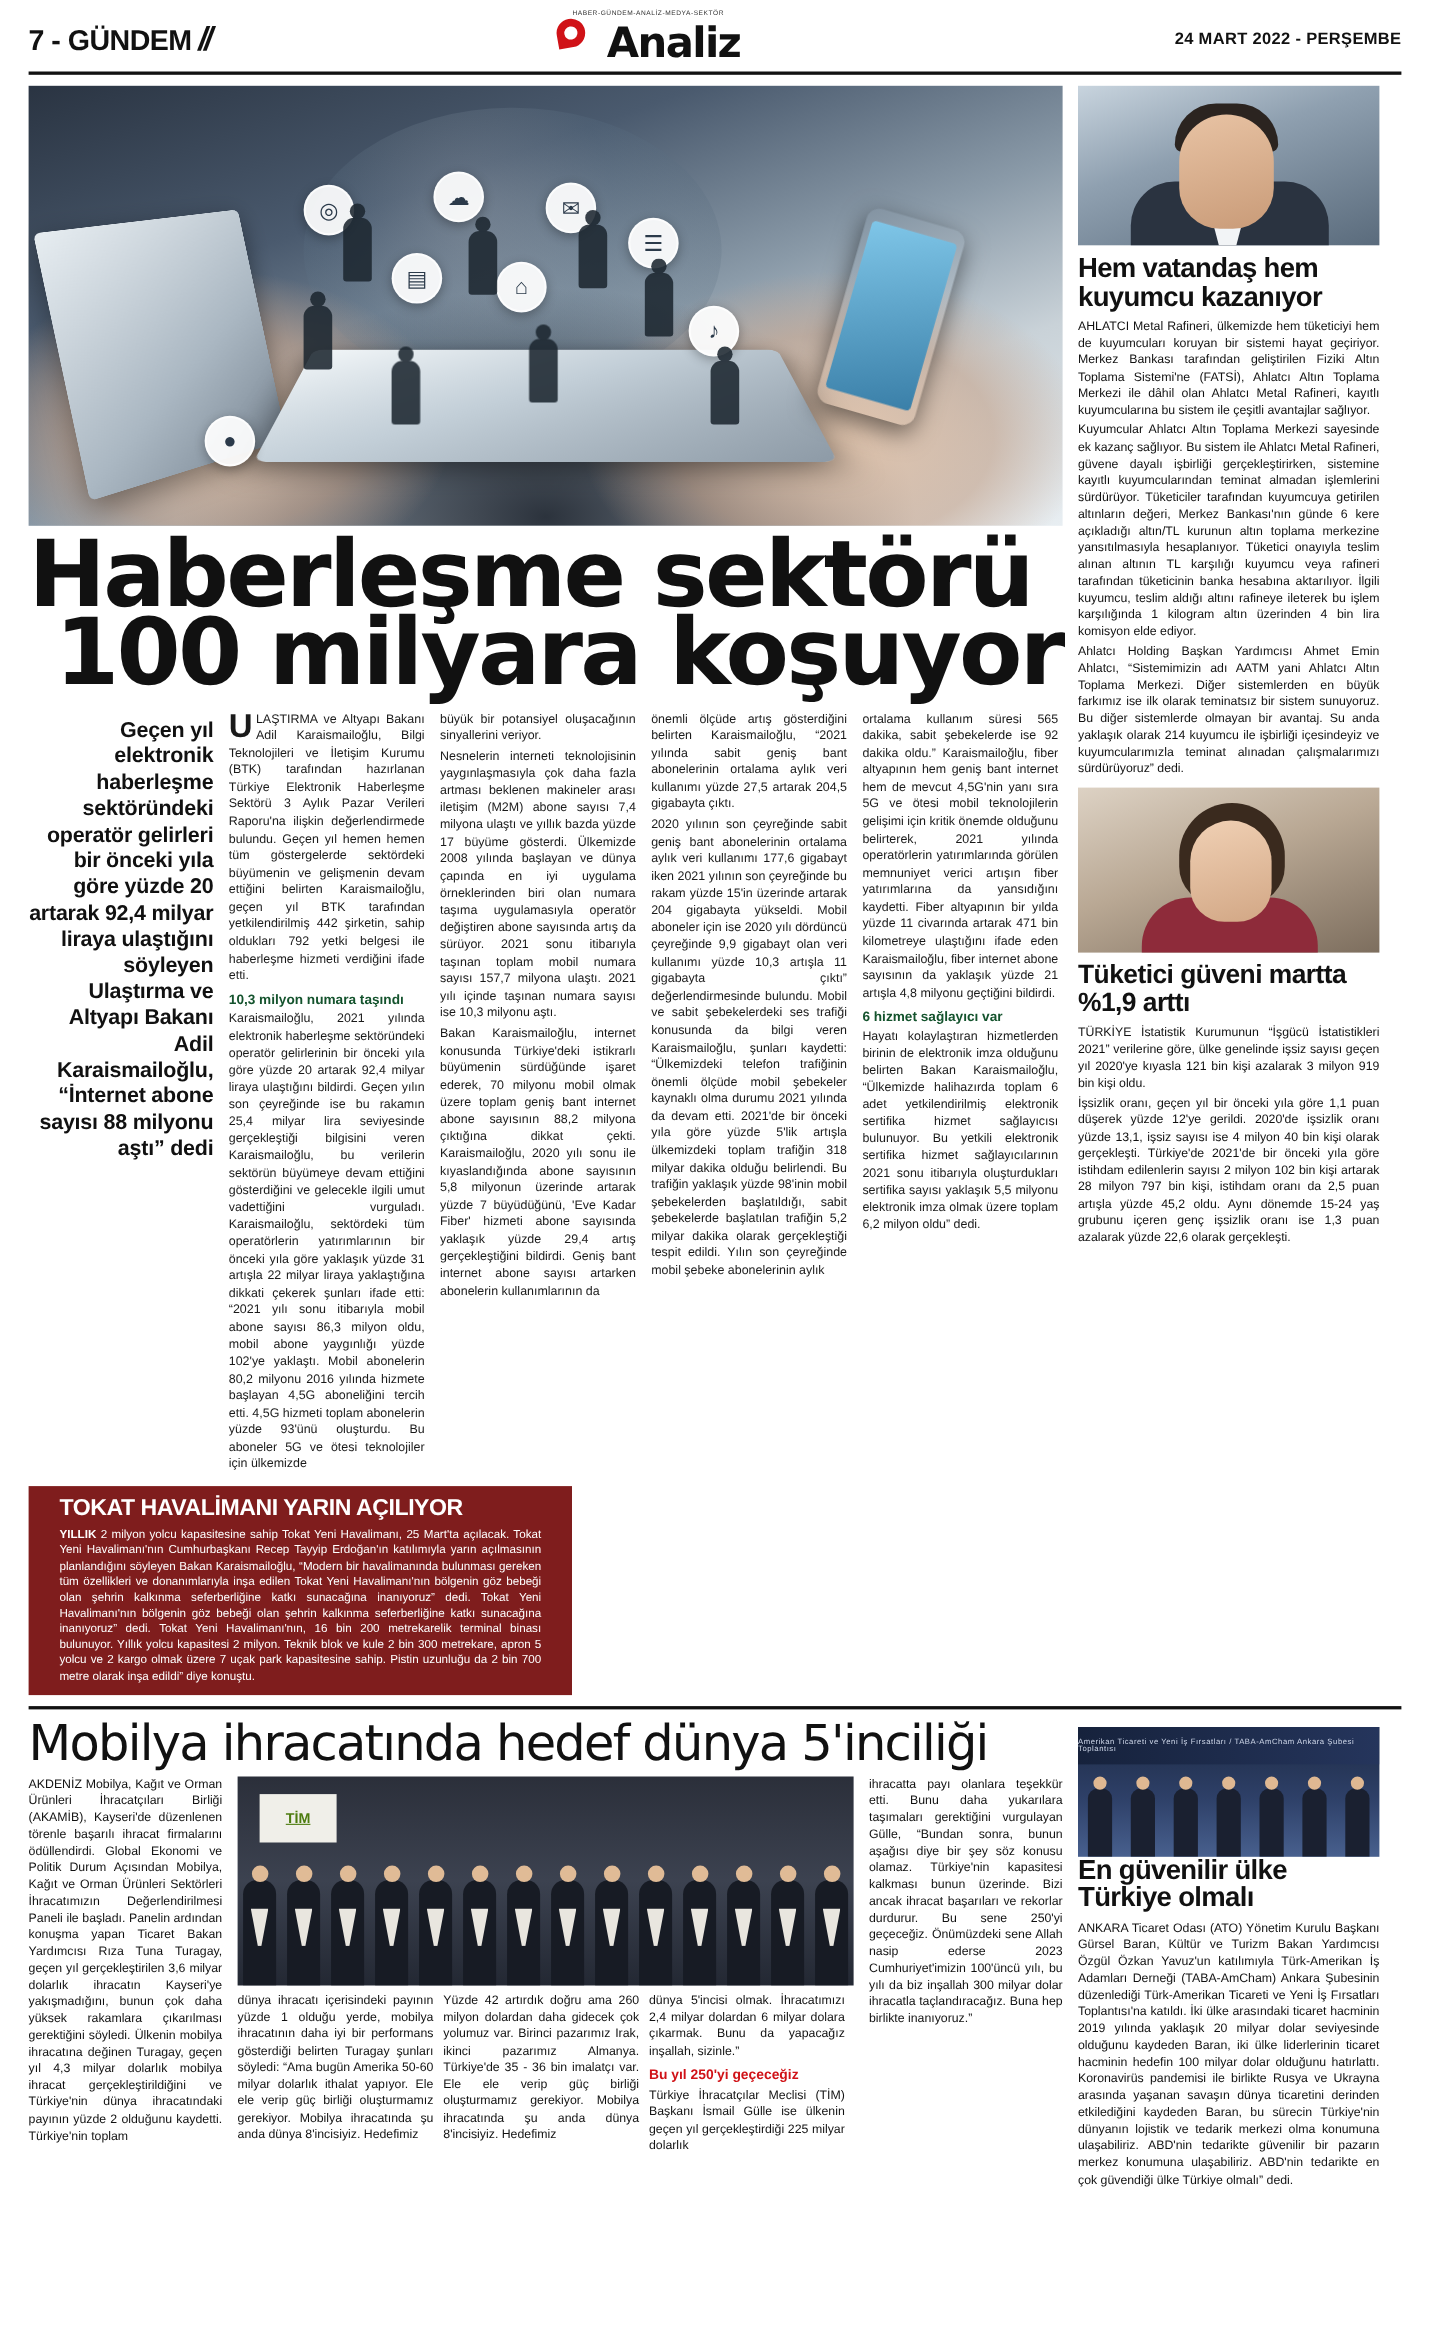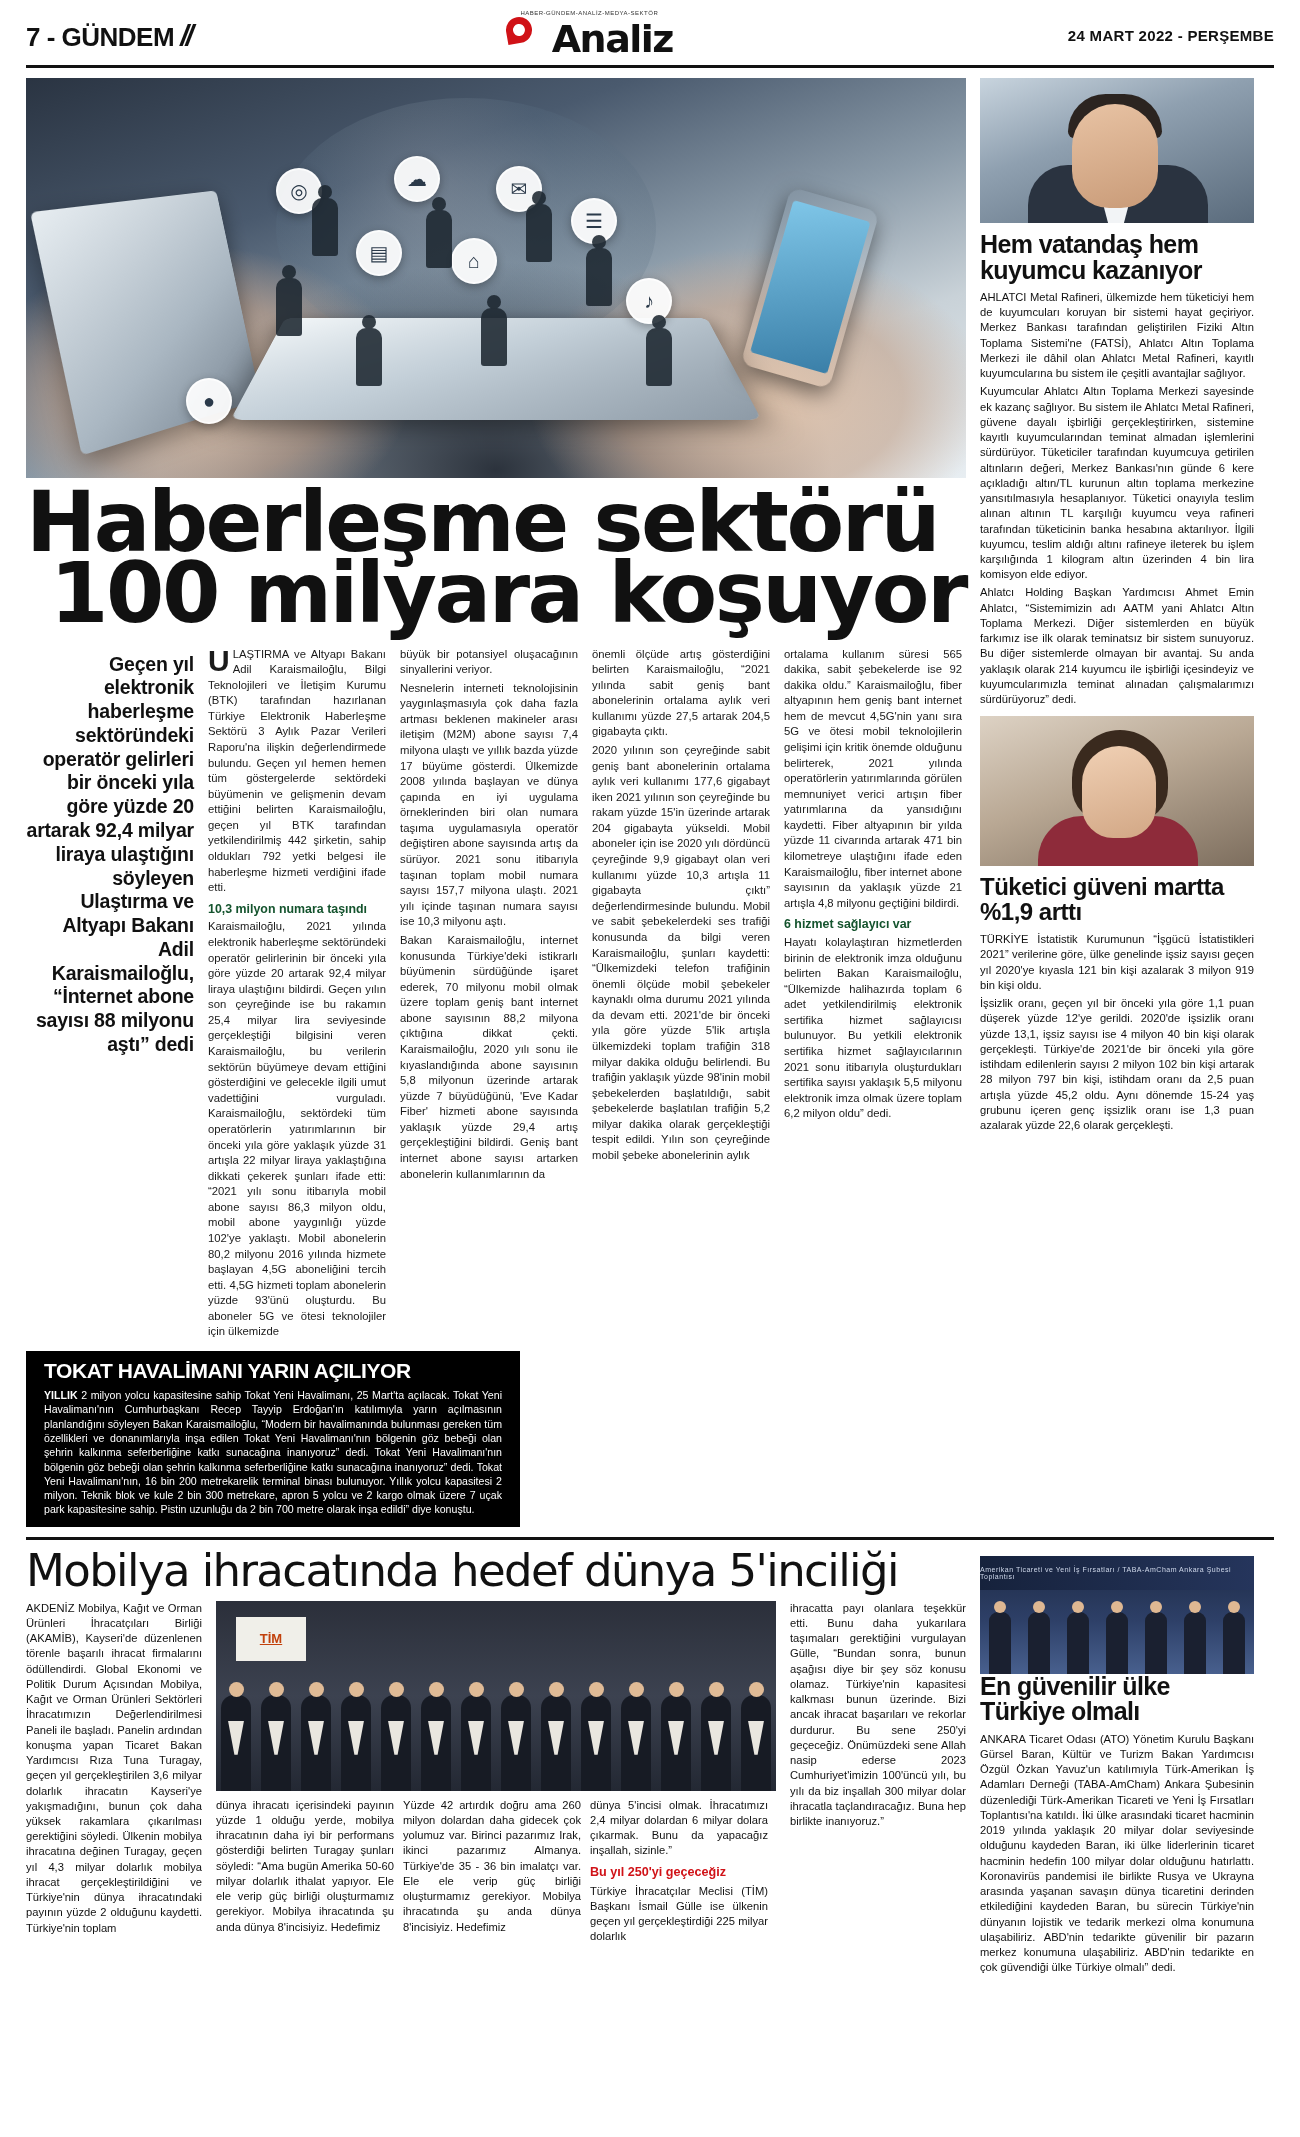--- a/index.html
+++ b/index.html
@@ -234,23 +234,23 @@
     color: #14532d;
     font-weight: bold;
     font-size: 12.4px;
     line-height: 1.18;
     margin: 6px 0 3px;
   }
 
   
   .tokat {
     margin-top: 8px;
-    background: #000000;
+    background: #7f1d1d;
     color: #fff;
-    padding: 8px 18px 10px;
+    padding: 8px 28px 10px;
     width: 494px;
   }
   .tokat-title {
     font-size: 21px;
     font-weight: bold;
     letter-spacing: -0.4px;
     margin-bottom: 5px;
   }
   .tokat-body {
     font-size: 10.6px;
@@ -385,21 +385,21 @@
   .mob-photo .screen {
     position:absolute; left:118px; top:8px; width:200px; height:66px;
     background: linear-gradient(180deg,#e8e2d2 0%, #cfc6ae 100%);
     border:3px solid #8a7f66;
     display:flex; align-items:center; justify-content:center;
     font-size:13px; font-weight:bold; color:#6d4d2a; letter-spacing:0.5px;
   }
   .mob-photo .tim {
     position:absolute; left:20px; top:16px; width:70px; height:44px;
     background:#f0efe9; display:flex; align-items:center;
-    justify-content:center; font-size:13px; font-weight:bold; color:#c2410c;text-decoration:underline;
+    justify-content:center; font-size:13px; font-weight:bold; color:#4d7c0f;text-decoration:underline;
   }
   .mob-photo .crowd {
     position:absolute; bottom:0; left:0; right:0; height:118px;
     display:flex; justify-content:space-around; align-items:flex-end;
   }
   .mob-photo .person {
     width:30px; height:96px; background:#171b24; border-radius:13px 13px 0 0;
     position:relative;
   }
   .mob-photo .person::before {

